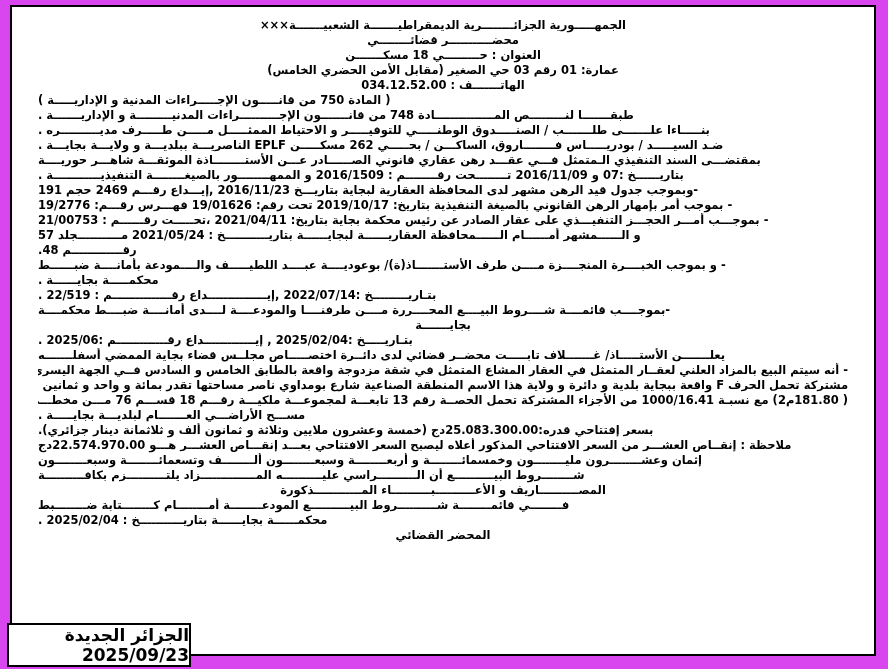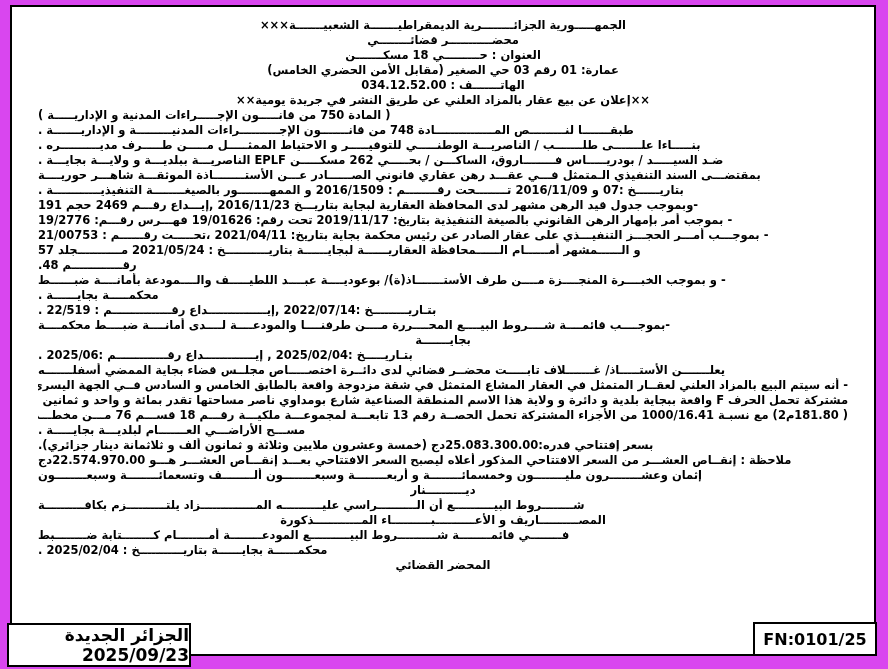--- a/index.html
+++ b/index.html
@@ -38,57 +38,52 @@
 
 <div class="page">
   <div class="frame">
     <div class="content">
 
       <div class="line c">الجمهـــــورية الجزائــــــــرية الديمقراطيـــــــة الشعبيـــــــة×××</div>
       <div class="line c">محضـــــــــــر قضائــــــــي</div>
       <div class="line c">العنوان : حـــــــــي 18 مسكـــــــن</div>
       <div class="line c">عمارة: 01 رقم 03 حي الصغير (مقابل الأمن الحضري الخامس)</div>
       <div class="line c">الهاتـــــــف : 034.12.52.00</div>
-      <div class="line c">××إعلان عن بيع عقار بالمزاد العلني عن طريق النشر في جريدة يومية××</div>
 
       <div class="line r">( المادة 750 من قانـــــون الإجـــــراءات المدنية و الإداريـــــة )</div>
       <div class="line r">طبقـــــــا لنـــــــــص المـــــــــــــــادة 748 من قانـــــــون الإجــــــــــراءات المدنيـــــــــة و الإداريـــــــة .</div>
-      <div class="line r">بنـــــاءا علـــــــى طلـــــــب / الناصريـــة الوطنـــــي للتوفيـــــر و الاحتياط الممثـــــل مـــــن طـــــرف مديــــــــــره .</div>
+      <div class="line r">بنـــــاءا علـــــــى طلـــــــب / الصنـــــدوق الوطنـــــي للتوفيـــــر و الاحتياط الممثـــــل مـــــن طـــــرف مديــــــــــره .</div>
       <div class="line r">ضـد السيـــــد / بودريـــــاس فــــــــاروق، الساكـــن / بحـــــي 262 مسكـــــن EPLF الناصريـــة ببلديـــة و ولايـــة بجايـــة .</div>
       <div class="line r">بمقتضـــى السند التنفيذي الـمتمثل فـــي عقـــد رهن عقاري قانوني الصــــــادر عـــن الأستــــــــاذة الموثقـــة شاهـــر حوريــــة</div>
       <div class="line r">بتاريــــــخ :07 و 2016/11/09 تــــــــحت رقــــــــم : 2016/1509 و الممهــــــــور بالصيغــــــــة التنفيذيــــــــــــة .</div>
       <div class="line r">-وبموجب جدول قيد الرهن مشهر لدى المحافظة العقارية لبجاية بتاريـــخ 2016/11/23 ,إيـــداع رقـــم 2469 حجم 191</div>
-      <div class="line r">- بموجب أمر بإمهار الرهن القانوني بالصيغة التنفيذية بتاريخ: 2019/11/17 تحت رقم: 19/01626 فهـــرس رقـــم: 19/2776</div>
+      <div class="line r">- بموجب أمر بإمهار الرهن القانوني بالصيغة التنفيذية بتاريخ: 2019/10/17 تحت رقم: 19/01626 فهـــرس رقـــم: 19/2776</div>
       <div class="line r">- بموجـــب أمـــر الحجـــز التنفيـــذي على عقار الصادر عن رئيس محكمة بجاية بتاريخ: 2021/04/11 ،تحـــــت رقــــــم : 21/00753</div>
       <div class="line r">و الــــــمشهر أمــــــام الــــــمحافظة العقاريــــــة لبجايــــــة بتاريـــــــــــخ : 2021/05/24 مـــــــــــجلد 57</div>
       <div class="line r">رقـــــــــــــم 48.</div>
       <div class="line r">- و بموجب الخبــــرة المنجــــزة مــــن طرف الأستـــــــاذ(ة)/ بوعوديــــة عبــــد اللطيـــــف والــــمودعة بأمانــــة ضبــــــط</div>
       <div class="line r">محكمـــــة بجايــــــة .</div>
       <div class="line r">بتـاريـــــــــخ :2022/07/14 ,إيـــــــــــــــداع رقـــــــــــــــم : 22/519 .</div>
       <div class="line r">-بموجــــب قائمــــة شــــروط البيــــع المحــــررة مــــن طرفنــــا والمودعــــة لــــدى أمانــــة ضبــــط محكمــــة</div>
       <div class="line c">بجايـــــــة</div>
       <div class="line r">بتـاريـــــخ :2025/02/04 , إيـــــــــــــداع رقـــــــــــــم :2025/06 .</div>
       <div class="line r">يعلـــــــن الأستـــــاذ/ غـــــــلاف تابـــــت محضــر قضائي لدى دائــرة اختصـــــاص مجلــس قضاء بجاية الممضي أسفلـــــــه</div>
       <div class="line r">- أنه سيتم البيع بالمزاد العلني لعقــار المتمثل في العقار المشاع المتمثل في شقة مزدوجة واقعة بالطابق الخامس و السادس فــي الجهة اليسرى ضمن عمارة</div>
       <div class="line r">مشتركة تحمل الحرف F واقعة ببجاية بلدية و دائرة و ولاية هذا الاسم المنطقة الصناعية شارع بومداوي ناصر مساحتها تقدر بمائة و واحد و ثمانين متر مربع</div>
       <div class="line r">( 181.80م2) مع نسبـة 1000/16.41 من الأجزاء المشتركة تحمل الحصــة رقم 13 تابعـــة لمجموعـــة ملكيـــة رقـــم 18 قســـم 76 مـــن مخطـــط</div>
       <div class="line r">مســـح الأراضـــي العـــــــام لبلديـــة بجايـــــة .</div>
       <div class="line r ind">بسعر إفتتاحي قدره:25.083.300.00دج (خمسة وعشرون ملايين وثلاثة و ثمانون ألف و ثلاثمانة دينار جزائري).</div>
       <div class="line r">ملاحظة : إنقــاص العشـــر من السعر الافتتاحي المذكور أعلاه ليصبح السعر الافتتاحي بعـــد إنقـــاص العشـــر هـــو 22.574.970.00دج</div>
       <div class="line r">إثمان وعشــــــــرون مليــــــــون وخمسمائــــــــة و أربعــــــــة وسبعــــــــون ألــــــــف وتسعمائــــــــة وسبعــــــــون</div>
-      <div class="line c">ديــــــــــنار</div>
       <div class="line r">شــــــــروط البيــــــــــع أن الــــــــــراسي عليــــــــــه المــــــــــــــزاد يلتــــــــــزم بكافــــــــــة</div>
       <div class="line c">المصــــــــــاريف و الأعــــــــــبــــــــــاء المــــــــــــذكورة</div>
       <div class="line r">فــــــــي قائمــــــــة شــــــــــروط البيــــــــــع المودعــــــــة أمــــــــام كــــــــتابة ضــــــــبط</div>
       <div class="line r">محكمــــــة بجايــــــة بتاريـــــــــــخ : 2025/02/04 .</div>
       <div class="line c">المحضر القضائي</div>
 
     </div>
   </div>
 
   <div class="news-box">
     <span>الجزائر الجديدة 2025/09/23</span>
   </div>
 
-  <div class="fn-box">
-    <span>FN:0101/25</span>
-  </div>
 </div>
 
 </body></html>

